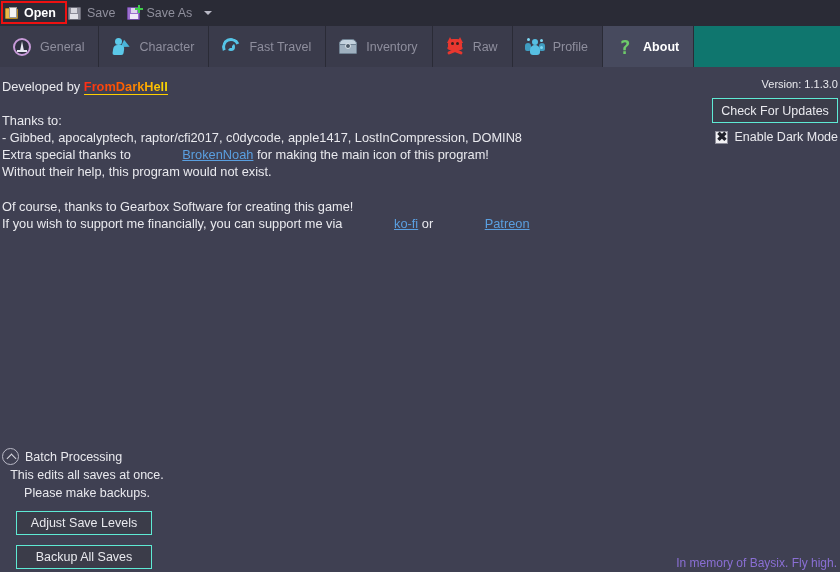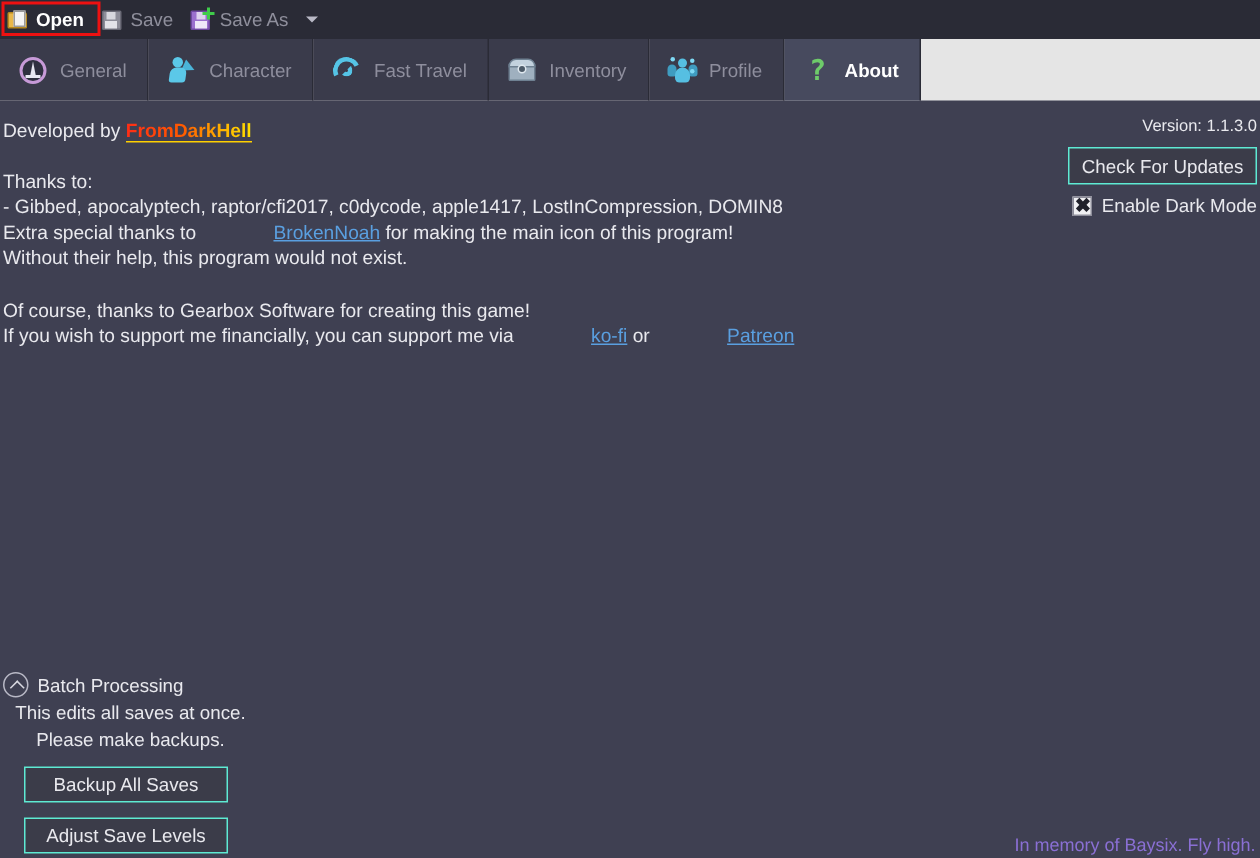--- a/index.html
+++ b/index.html
@@ -94,21 +94,21 @@
   .ic-floppy .plus::before, .ic-floppy .plus::after {
     content: ""; position: absolute; background: #3fcc4a;
   }
   .ic-floppy .plus::before { left: 3px; top: 0; width: 2px; height: 8px; }
   .ic-floppy .plus::after  { left: 0; top: 3px; width: 8px; height: 2px; }
 
   
   .tabbar {
     position: absolute; left: 0; top: 26px;
     width: 840px; height: 41px;
-    background: #e5e5e5;
+    background: #0f766e;
     display: flex; align-items: center;
   }
   .tab {
     display: flex; align-items: center; gap: 8px;
     padding: 0 14px 0 12px;
     height: 41px;
     background: #3a3b4b;
     color: #8e8e9d;
     font-size: 12.5px;
     border-right: 1px solid #2a2b36;
@@ -431,20 +431,32 @@
 
     <div class="tab">
       <span class="tico">
         <span class="chest-body"></span>
           <span class="chest-lid"></span>
           <span class="chest-lock"></span>
       </span>
       <span>Inventory</span>
     </div>
 
+    <div class="tab">
+      <span class="tico">
+        <span class="skull-bone1"></span>
+          <span class="skull-bone2"></span>
+        <span class="skull-ear-l"></span>
+          <span class="skull-ear-r"></span>
+        <span class="skull-head"></span>
+        <span class="skull-eye l"></span>
+          <span class="skull-eye r"></span>
+      </span>
+      <span>Raw</span>
+    </div>
 
     <div class="tab">
       <span class="tico">
         <span class="prof-side-l"></span>
           <span class="prof-side-r"></span>
         <span class="prof-head-t"></span>
           <span class="prof-head-b"></span>
         <span class="prof-spark" style="left:2px;top:1px"></span>
         <span class="prof-spark" style="right:2px;top:2px"></span>
         <span class="prof-spark" style="left:15px;top:9px"></span>
@@ -492,19 +504,19 @@
 
     <div class="batch">
       <div class="batch-head">
         <span class="expander">
           <span class="chev"></span>
         </span>
         <span>Batch Processing</span>
       </div>
       <div class="batch-note">This edits all saves at once.</div>
       <div class="batch-note">Please make backups.</div>
+      <button class="btn batch-btn">Adjust Save Levels</button>
       <button class="btn batch-btn">Backup All Saves</button>
-      <button class="btn batch-btn">Adjust Save Levels</button>
     </div>
 
     <div class="memorial">In memory of Baysix. Fly high.</div>
   </div>
 </div>
 
 </body></html>

